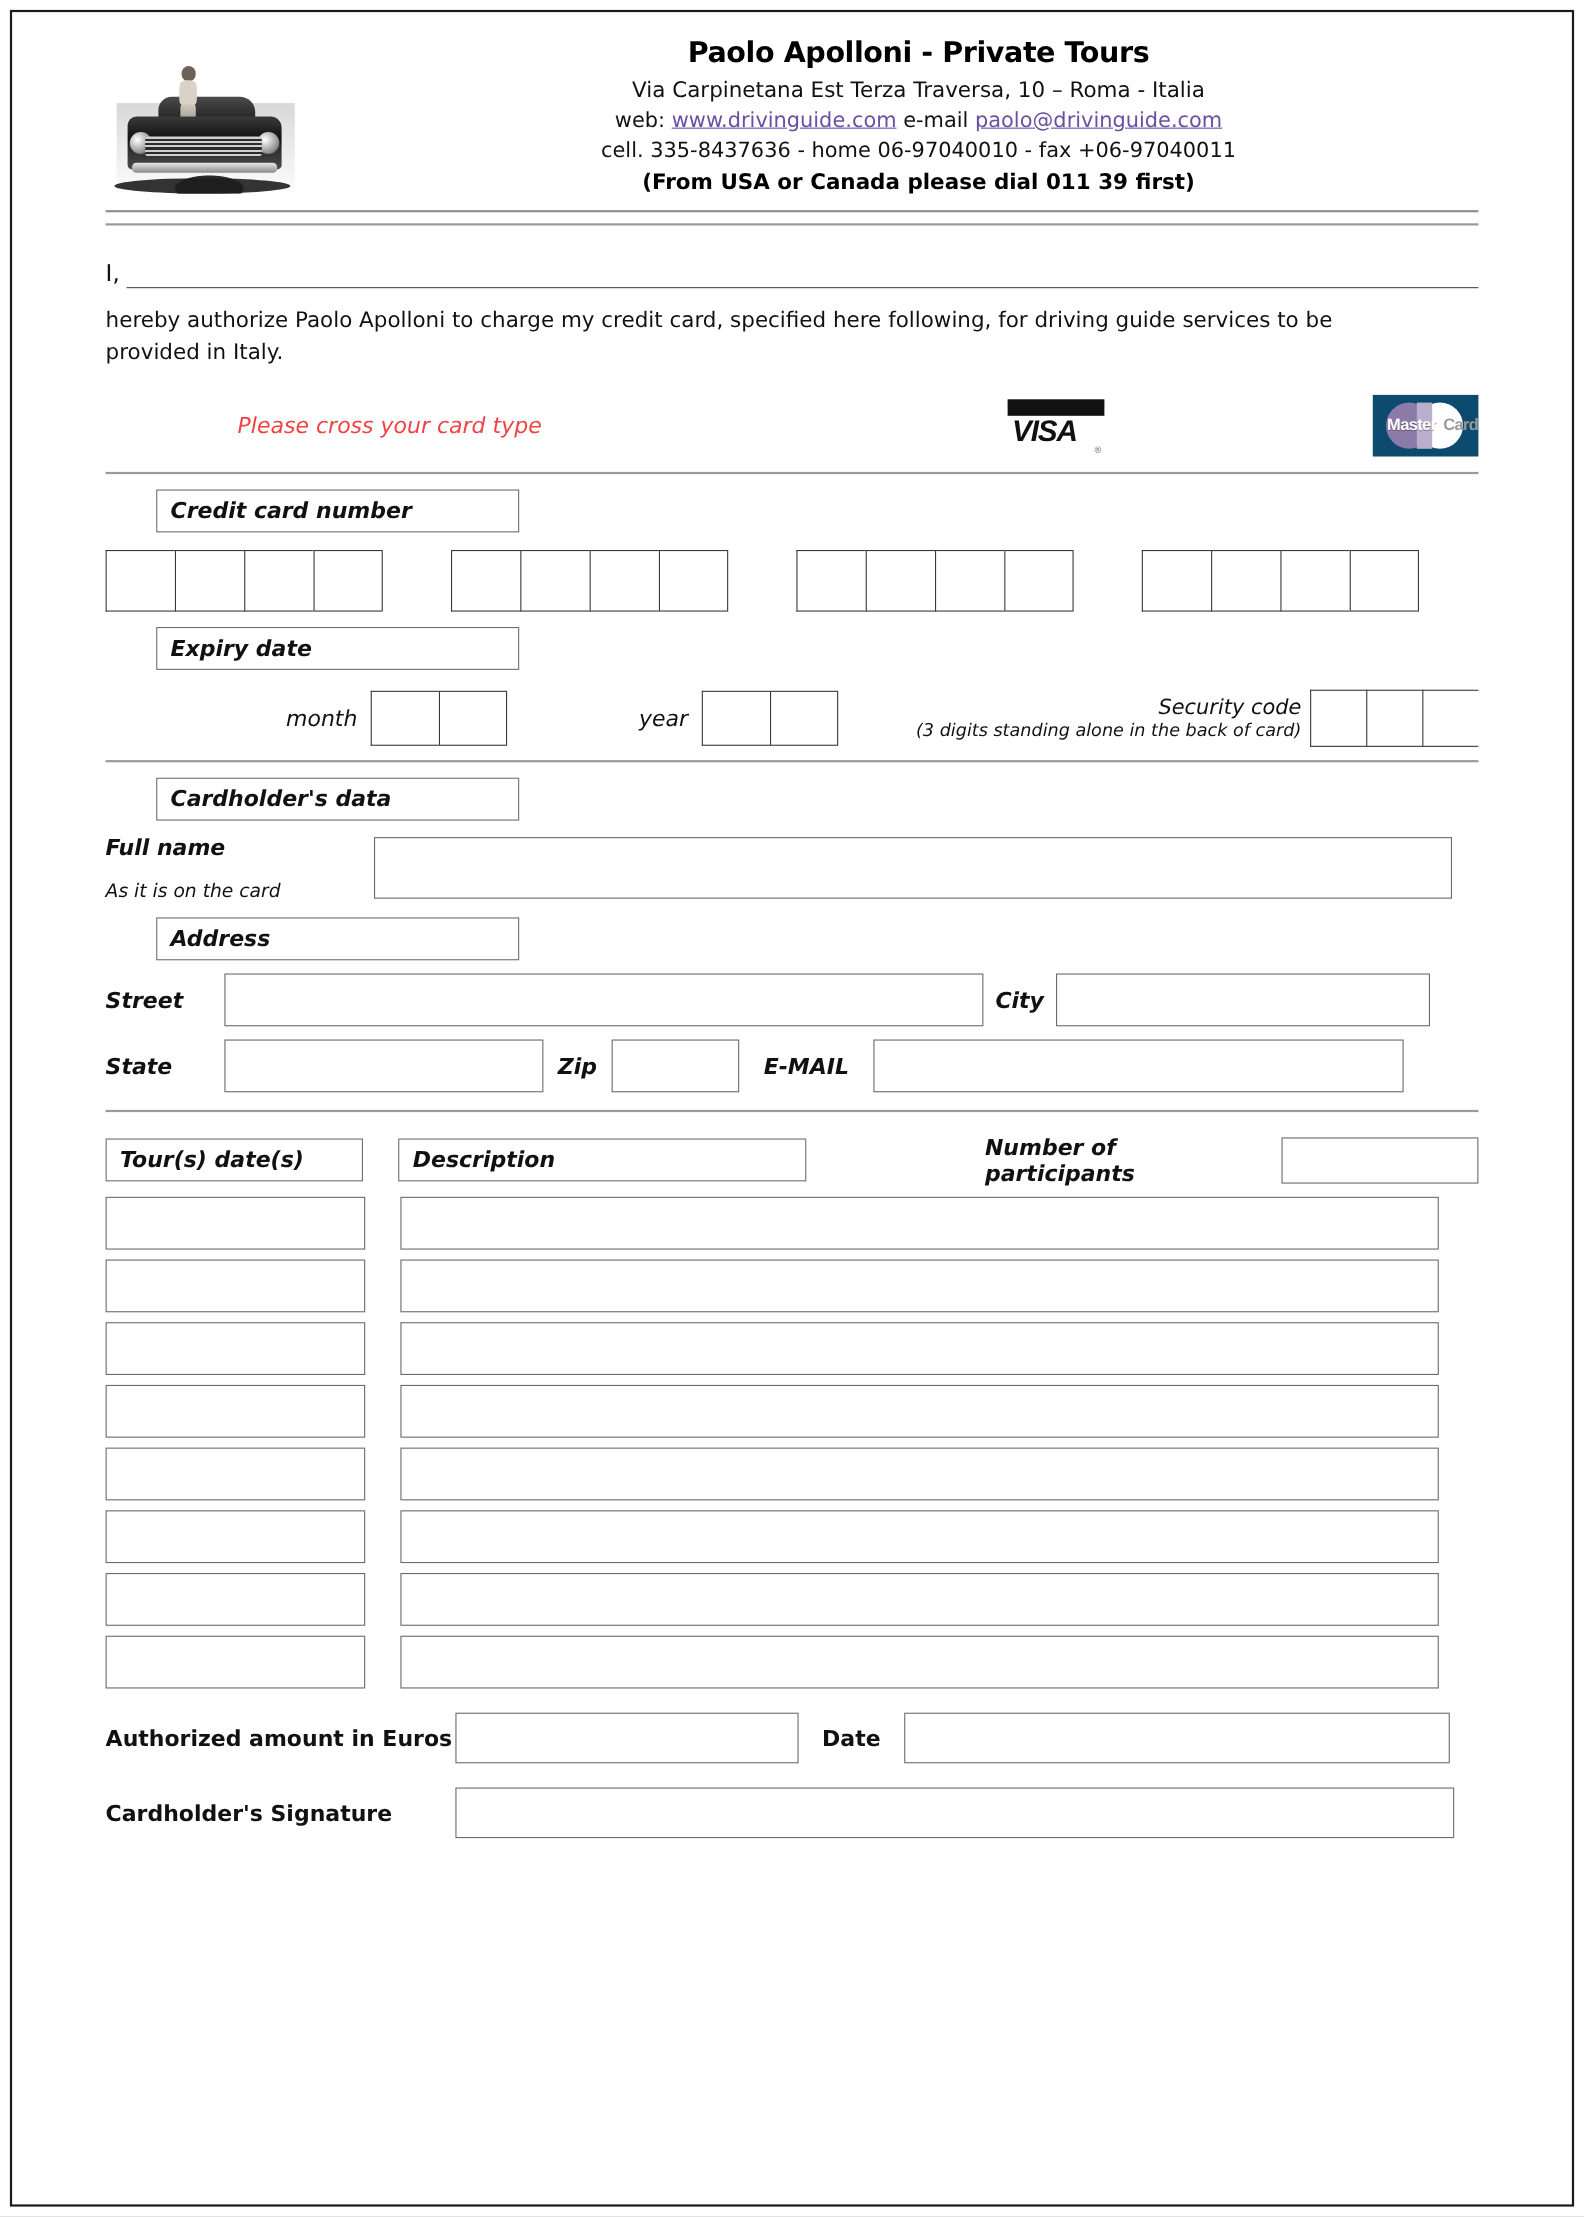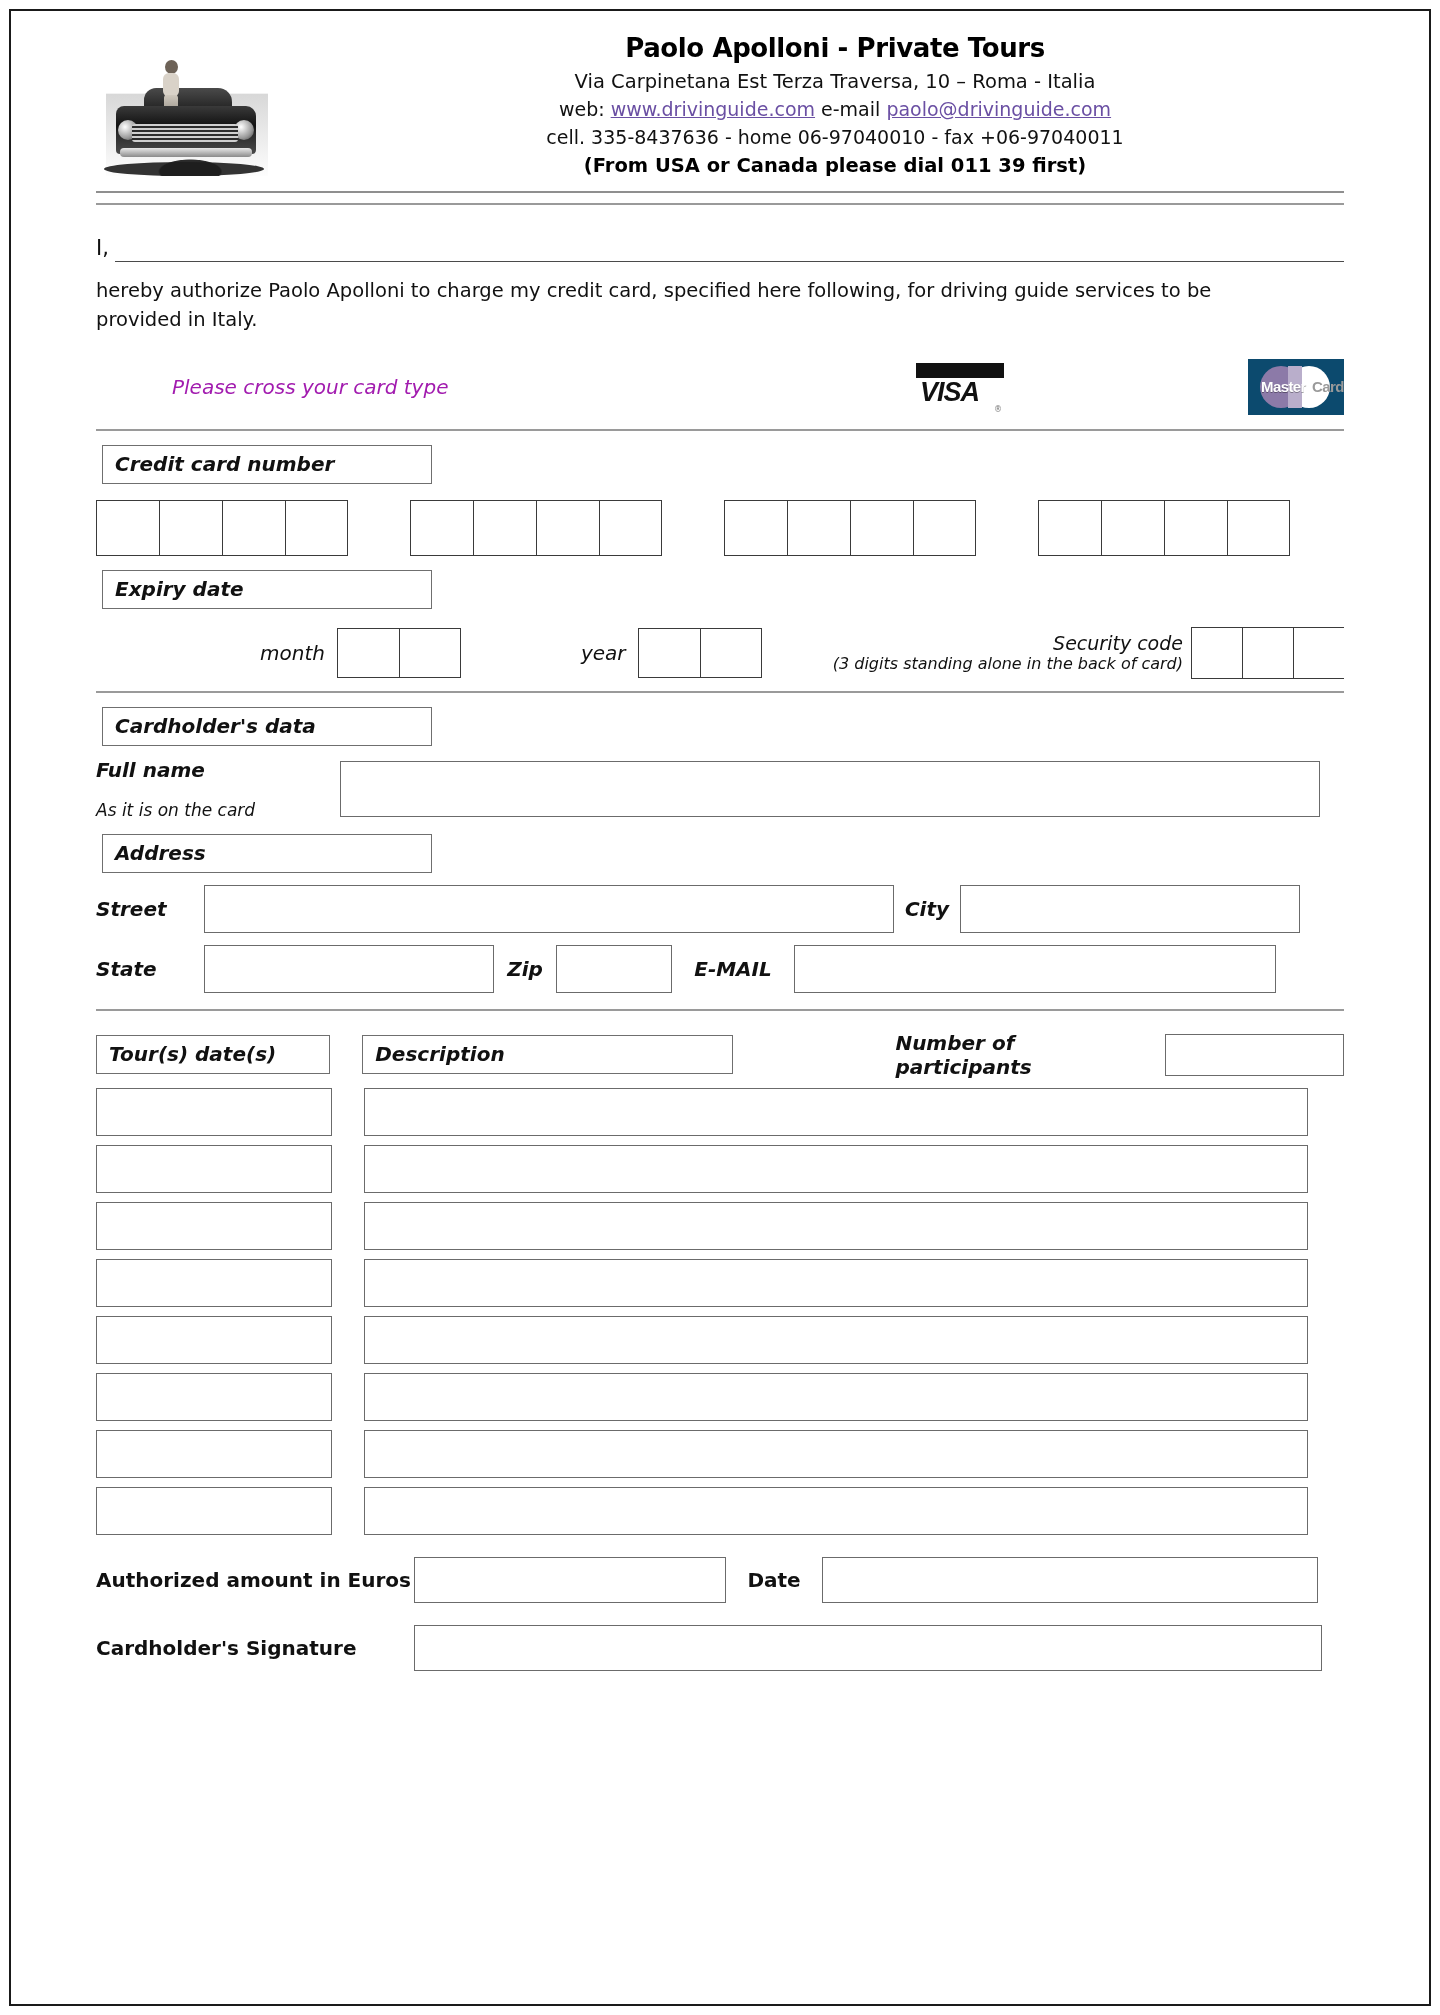--- a/index.html
+++ b/index.html
@@ -69,21 +69,21 @@
     letter-spacing:.4px;padding:13px 0 11px;
   }
 
   
   .irow{display:flex;align-items:flex-end;margin-top:30px;}
   .ilab{font-size:21px;color:#111;padding-right:6px;padding-bottom:2px;}
   .iline{flex:1;border-bottom:1.6px solid #4a4a4a;height:26px;}
   .para{font-size:19.5px;color:#111;line-height:1.52;margin-top:14px;max-width:1170px;}
 
   .crossrow{display:flex;align-items:center;margin-top:20px;height:64px;}
-  .crosslab{font-style:italic;font-size:20px;color:#a21caf;margin-left:76px;}
+  .crosslab{font-style:italic;font-size:20px;color:#ef4444;margin-left:120px;}
   .visa{margin-left:auto;margin-right:0;position:relative;width:92px;height:52px;}
   .visa-bar{position:absolute;left:0;top:2px;width:88px;height:15px;background:#111;}
   .visa-word{position:absolute;left:4px;top:16px;font-style:italic;font-weight:bold;
     font-size:27px;letter-spacing:-1px;color:#111;font-family:"Liberation Sans",sans-serif;}
   .visa-r{position:absolute;left:78px;top:44px;font-size:8px;color:#777;}
   .mc{width:96px;height:56px;background:#0c4a6e;position:relative;margin-left:240px;}
   .mc-c1{position:absolute;left:12px;top:7px;width:42px;height:42px;border-radius:50%;
     background:#8c7aa8;}
   .mc-c2{position:absolute;left:40px;top:7px;width:42px;height:42px;border-radius:50%;
     background:#ffffff;}
@@ -94,21 +94,21 @@
     text-shadow:0 1px 0 rgba(0,0,0,.35);}
   .mc-txt2{position:absolute;left:64px;top:19px;font-family:"Liberation Sans",sans-serif;
     font-weight:bold;font-size:15px;color:#9a9a9a;letter-spacing:-0.6px;}
 
   
   .seclab{
     display:inline-block;border:1.5px solid #6f6f6f;background:#fff;
     padding:6px 12px 7px;font-style:italic;font-weight:bold;font-size:20px;color:#111;
     box-sizing:border-box;
   }
-  .seclab.w{width:330px;}
+  .seclab.w{width:330px;margin-left:40px;}
   .labrow{margin-top:14px;margin-left:6px;}
 
   
   .ccrow{display:flex;margin-top:16px;margin-left:0px;}
   .ccgroup{display:flex;margin-right:62px;}
   .ccgroup:last-child{margin-right:0;}
   .ccbox{width:63px;height:56px;border:1.4px solid #3a3a3a;
     border-right:none;box-sizing:border-box;background:#fff;}
   .ccgroup .ccbox:last-child{border-right:1.4px solid #3a3a3a;}
 

